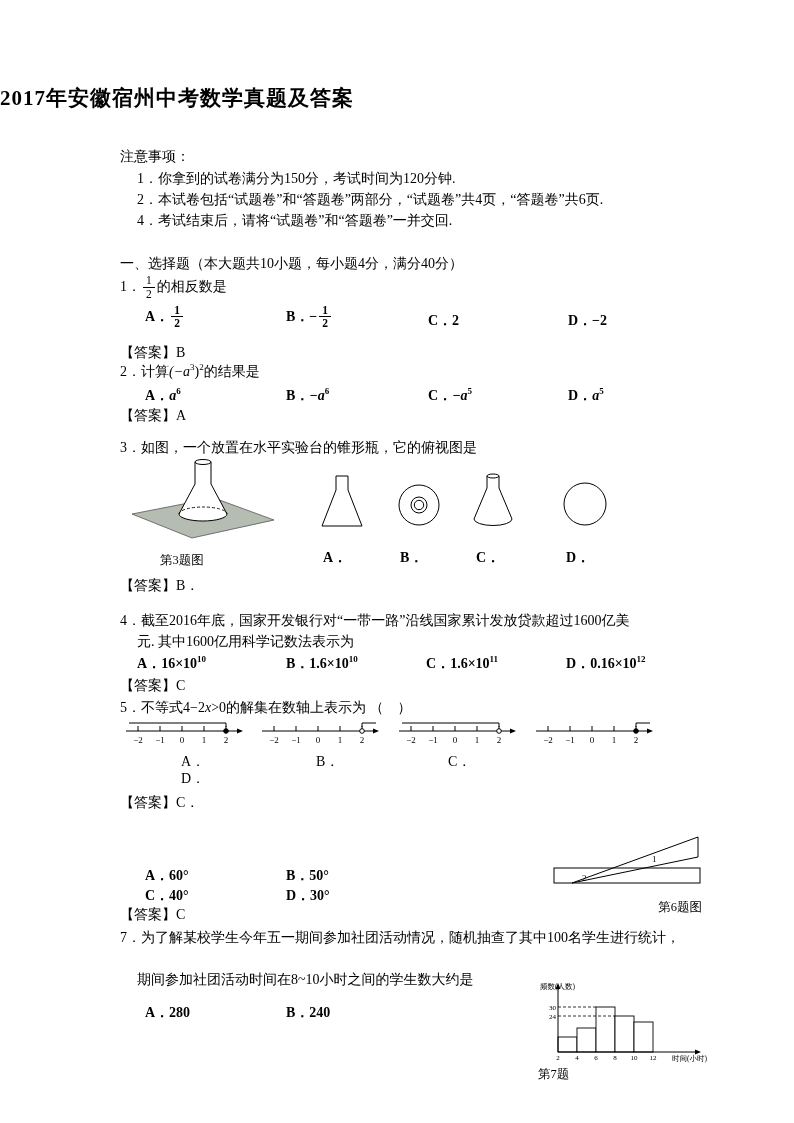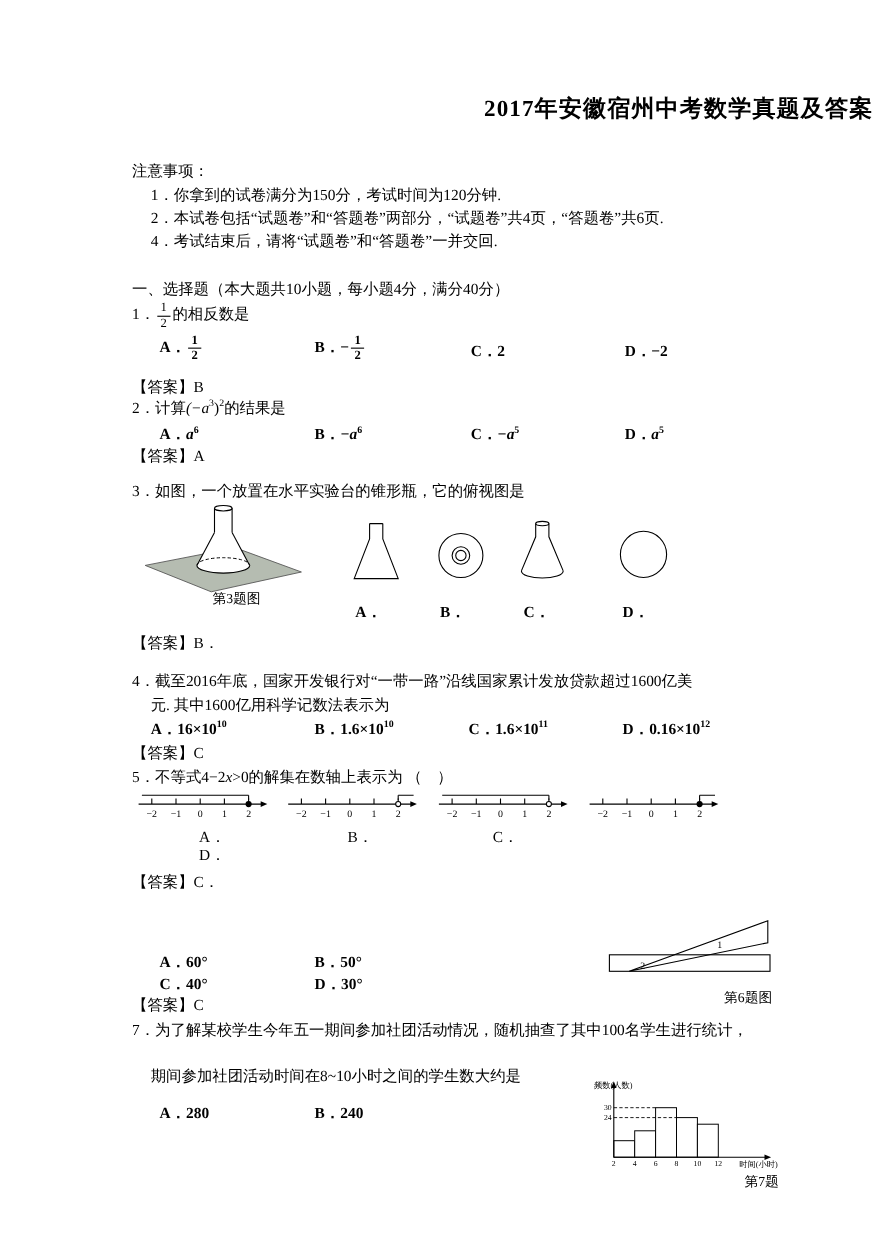--- a/index.html
+++ b/index.html
@@ -1,19 +1,19 @@
 <!DOCTYPE html>
 <html><head>
 <meta charset="utf-8">
 <style>
   html,body{margin:0;padding:0;background:#fff}
   .page{position:relative;width:794px;height:1123px;background:#fff;color:#000;
         font-family:"Liberation Serif","DejaVu Serif",serif;overflow:hidden}
   .abs{position:absolute;white-space:nowrap}
-  .title{font-size:21px;font-weight:bold;width:794px;text-align:right;letter-spacing:1px}
+  .title{font-size:21px;font-weight:bold;width:794px;text-align:left;letter-spacing:1px}
   .t{font-size:14px;line-height:20px}
   .small{font-size:12.5px}
   .opt{font-weight:bold}
   .it{font-style:italic}
   sup{font-size:9px;line-height:0}
   .frac{display:inline-block;text-align:center;line-height:1.05;font-size:11.5px;margin:0 2px;vertical-align:middle}
   .frac .fd{border-top:1px solid #000}
   .frac span{display:block;padding:0 3px}
   .flexrow{display:flex;align-items:center}
   svg text{font-family:"Liberation Serif","DejaVu Serif",serif}
@@ -79,21 +79,21 @@
       <path d="M51,56 A24,7 0 0 1 99,56" fill="none" stroke="#000" stroke-width="0.9" stroke-dasharray="3,2"></path>
       <path d="M51,56 A24,7 0 0 0 99,56" fill="none" stroke="#000" stroke-width="1"></path>
       <g stroke="#000" stroke-width="1" fill="none">
         <line x1="67" y1="4" x2="67" y2="26"></line>
         <line x1="83" y1="4" x2="83" y2="26"></line>
         <line x1="67" y1="26" x2="51" y2="56"></line>
         <line x1="83" y1="26" x2="99" y2="56"></line>
         <ellipse cx="75" cy="4" rx="8" ry="2.5"></ellipse>
       </g>
     </svg>
-    <div class="abs small" style="left:40px;top:78px;width:110px;text-align:center">第3题图</div>
+    <div class="abs small" style="left:40px;top:94px;width:110px;text-align:left">第3题图</div>
 
     <svg class="abs" style="left:195px;top:14px" width="55" height="62" viewBox="0 0 55 62">
       <path d="M21,4 L33,4 M21,4 L21,18 L7,54 L47,54 L33,18 L33,4" fill="none" stroke="#000" stroke-width="1"></path>
     </svg>
     <svg class="abs" style="left:272px;top:16px" width="55" height="62" viewBox="0 0 55 62">
       <circle cx="27" cy="31" r="20" fill="none" stroke="#000" stroke-width="1"></circle>
       <circle cx="27" cy="31" r="8" fill="none" stroke="#000" stroke-width="1"></circle>
       <circle cx="27" cy="31" r="4.7" fill="none" stroke="#000" stroke-width="1"></circle>
     </svg>
     <svg class="abs" style="left:345px;top:14px" width="55" height="62" viewBox="0 0 55 62">
@@ -267,15 +267,15 @@
       <text x="58" y="80">6</text>
       <text x="77" y="80">8</text>
       <text x="96" y="80">10</text>
       <text x="115" y="80">12</text>
     </g>
     <g font-size="7" text-anchor="end">
       <text x="18" y="29.5">30</text>
       <text x="18" y="38.5">24</text>
     </g>
   </svg>
-  <div class="abs small" style="top:1066px;left:538px;width:170px;text-align:right">第7题</div>
+  <div class="abs small" style="top:1066px;left:538px;width:170px;text-align:left">第7题</div>
 
 </div>
 
 </body></html>

